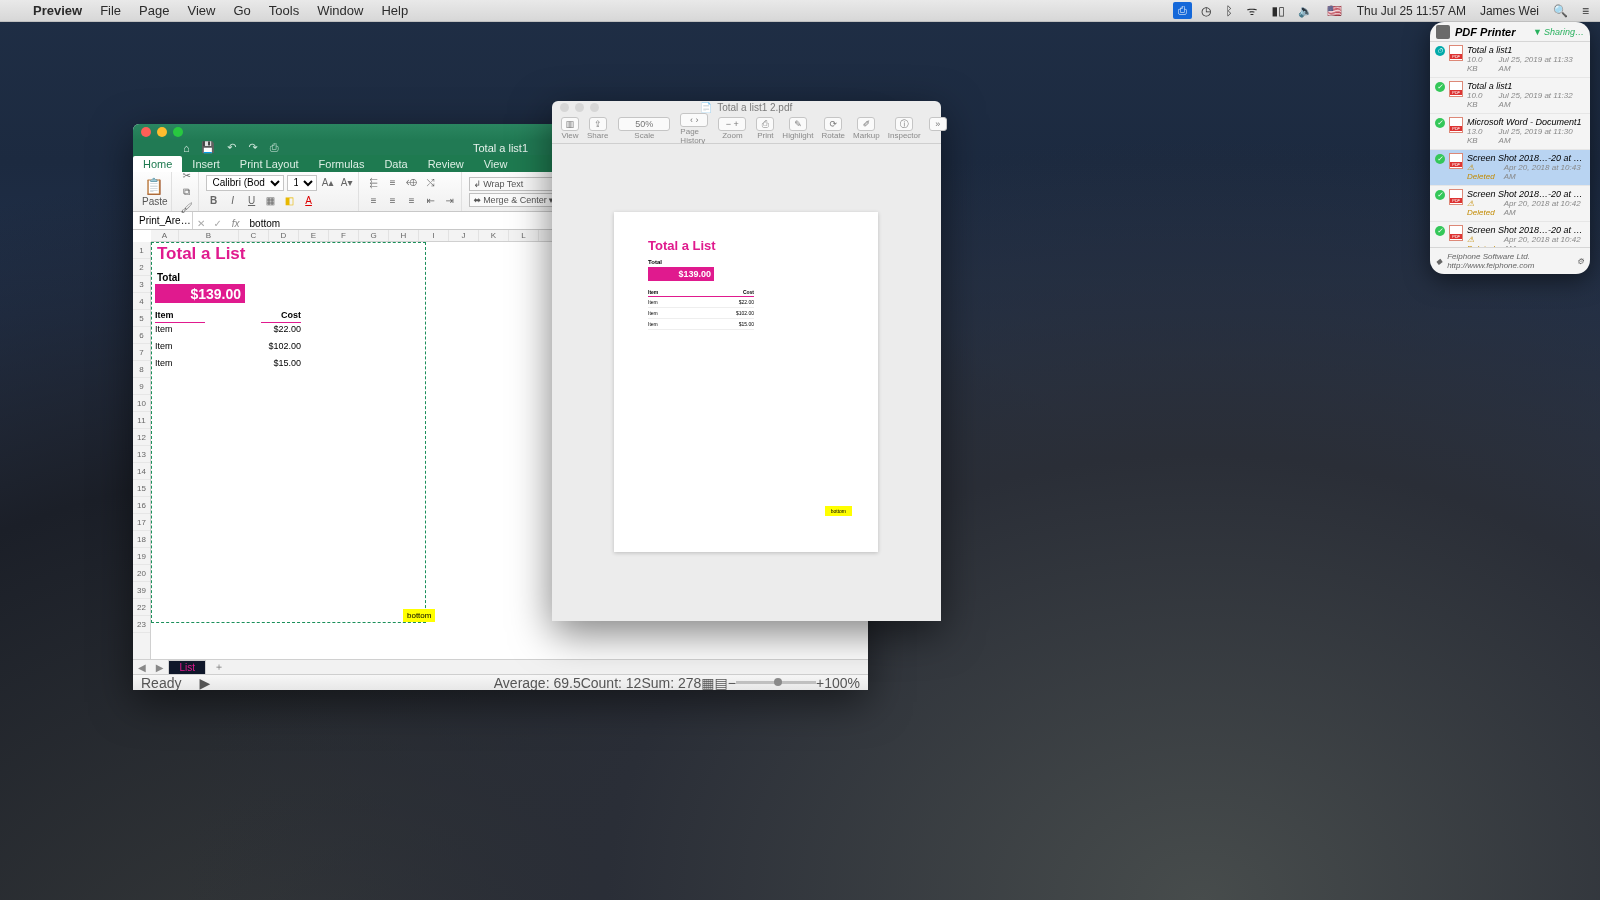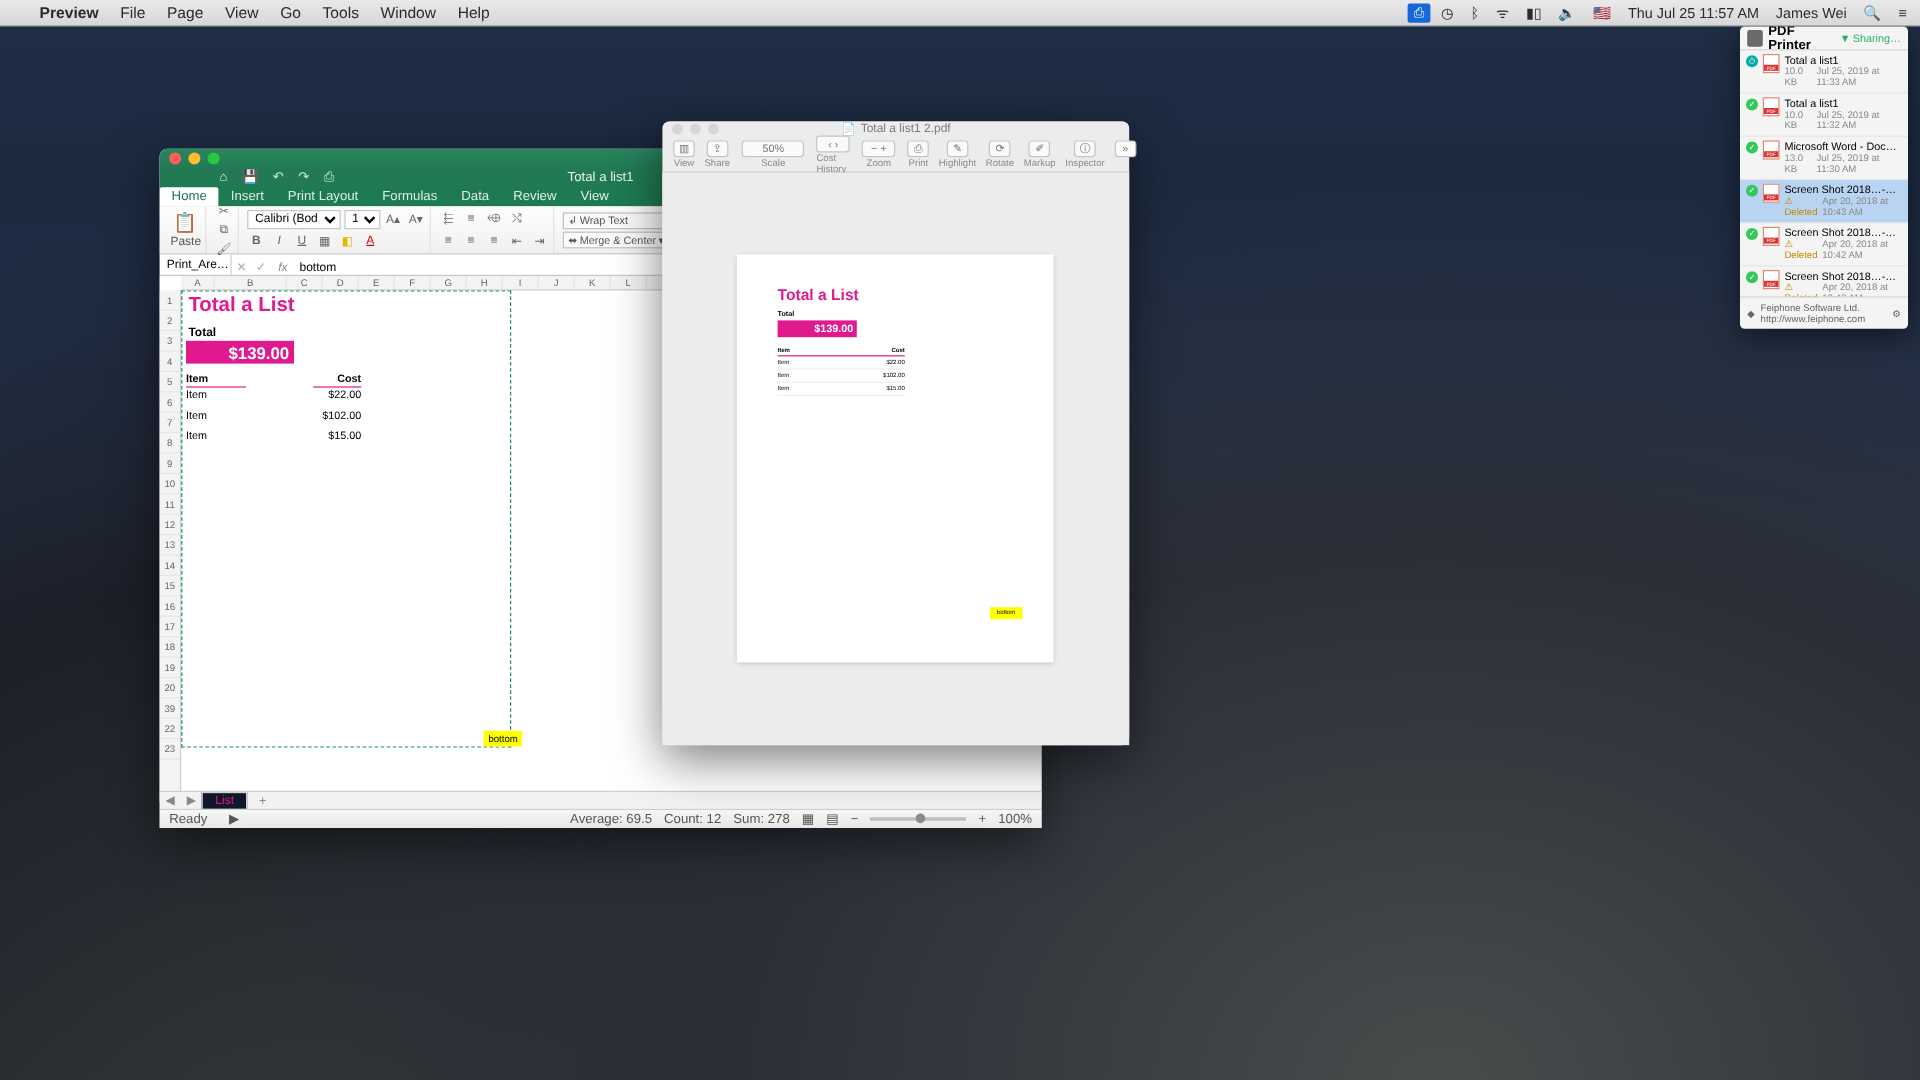--- a/index.html
+++ b/index.html
@@ -53,22 +53,22 @@
 .totlabel { left:6px; top:30px; font-size:10px; font-weight:600; }
 .totbox { left:4px; top:42px; width:90px; height:19px; background:#e01a8e; color:#fff; font-weight:700; font-size:14px; display:flex; align-items:center; justify-content:flex-end; padding-right:4px; }
 .thdr { top:68px; font-size:9px; font-weight:600; border-bottom:1px solid #e01a8e; height:13px; }
 .trow { height:17px; font-size:9px; }
 .bottomcell { background:#ffff00; font-size:8px; padding:2px 4px; }
 
 .excel .sheettabs { position:absolute; bottom:16px; left:0; right:0; height:15px; background:#f2f2f2; border-top:1px solid #d0d0d0; display:flex; align-items:center; font-size:10px; }
 .sheettabs .nav { padding:0 5px; color:#888; }
 .sheettabs .stab { padding:0 10px; border:1px solid #d0d0d0; border-bottom:none; background:#0f172a; color:#e01a8e; height:14px; display:flex; align-items:center; }
 .sheettabs .plus { padding:0 8px; color:#777; }
-.excel .status { position:absolute; bottom:0; left:0; right:0; height:16px; background:linear-gradient(#f7f7f7,#e7e7e7); border-top:1px solid #cfcfcf; display:flex; align-items:center; font-size:11px; color:#555; padding:0 8px; gap:18px; }
-.status .r { margin-left:auto; display:flex; align-items:center; gap:10px; }
+.excel .status { position:absolute; bottom:0; left:0; right:0; height:16px; background:linear-gradient(#f7f7f7,#e7e7e7); border-top:1px solid #cfcfcf; display:flex; align-items:center; font-size:14px; color:#555; padding:0 8px; gap:18px; }
+.status .r { margin-left:auto; display:flex; align-items:center; }
 .status .slider { width:80px; height:3px; background:#c0c0c0; position:relative; }
 .status .slider::after { content:''; position:absolute; width:8px; height:8px; background:#8a8a8a; border-radius:50%; top:-3px; left:38px; }
 
 
 .preview { position:absolute; left:552px; top:101px; width:389px; height:520px; background:#ececec; border-radius:6px; box-shadow:0 12px 40px rgba(0,0,0,.5); z-index:30; }
 .preview .pbar { height:13px; display:flex; align-items:center; padding:0 8px; gap:6px; position:relative; }
 .preview .pbar .tlight { width:9px; height:9px; background:#d6d6d6; }
 .preview .ptitle { position:absolute; left:50%; transform:translateX(-50%); font-size:10px; color:#7a7a7a; display:flex; align-items:center; gap:4px; }
 .preview .ptool { height:30px; border-bottom:1px solid #cfcfcf; display:flex; align-items:center; padding:0 6px; font-size:8px; color:#8a8a8a; gap:2px; }
 .ptool .pb { display:flex; flex-direction:column; align-items:center; gap:0; padding:0 3px; }
@@ -79,21 +79,21 @@
 .page { position:absolute; left:62px; top:68px; width:264px; height:340px; background:#fff; box-shadow:0 1px 4px rgba(0,0,0,.2); padding:26px 34px; }
 .page .pgtitle { color:#e01a8e; font-size:13px; font-weight:700; }
 .page .pgtot { font-size:6px; font-weight:600; margin-top:6px; }
 .page .pgtotbox { width:66px; height:14px; background:#e01a8e; color:#fff; font-size:9px; font-weight:700; display:flex; align-items:center; justify-content:flex-end; padding-right:3px; margin-top:2px; }
 .page .pgtbl { margin-top:8px; width:106px; font-size:5px; }
 .page .pgtbl .hr { display:flex; justify-content:space-between; border-bottom:.5px solid #e01a8e; font-weight:600; padding-bottom:1px; }
 .page .pgtbl .rw { display:flex; justify-content:space-between; padding:2px 0; border-bottom:.3px solid #eee; }
 .page .pgbot { position:absolute; right:26px; bottom:36px; background:#ffff00; font-size:5px; padding:2px 6px; }
 
 
-.pdfp { position:absolute; right:10px; top:22px; width:140px; background:#f4f4f4; border-radius:4px; box-shadow:0 6px 24px rgba(0,0,0,.5); z-index:50; font-size:10px; }
+.pdfp { position:absolute; right:10px; top:22px; width:160px; background:#f4f4f4; border-radius:14px; box-shadow:0 6px 24px rgba(0,0,0,.5); z-index:50; font-size:10px;font-style:italic; }
 .pdfp .hdr { height:20px; display:flex; align-items:center; padding:0 6px; gap:5px; border-bottom:1px solid #d6d6d6; }
 .pdfp .hdr .pic { width:14px; height:14px; background:#6a6a6a; border-radius:2px; }
 .pdfp .hdr .t { font-weight:600; font-size:11px; }
 .pdfp .hdr .share { margin-left:auto; color:#28b15e; font-size:9px; display:flex; align-items:center; gap:2px; }
 .pdfp .list { max-height:205px; overflow:hidden; }
 .pdfp .item { display:flex; align-items:flex-start; padding:3px 6px 4px 5px; gap:4px; border-bottom:1px solid #e6e6e6; }
 .pdfp .item.sel { background:#b9d4f2; }
 .pdfp .badge { width:10px; height:10px; border-radius:50%; margin-top:1px; flex-shrink:0; display:flex; align-items:center; justify-content:center; color:#fff; font-size:7px; }
 .pdfp .b-ok{background:#34c759}.pdfp .b-wait{background:#0aa}
 .pdfp .fic { width:14px; height:16px; background:#fff; border:1px solid #d87; position:relative; flex-shrink:0; }
@@ -352,21 +352,21 @@
         <span>Share</span>
       </div>
     <div class="sep"></div>
     <div class="pb">
         <div class="ic" style="width:52px">50%</div>
         <span>Scale</span>
       </div>
     <div class="sep"></div>
     <div class="pb">
         <div class="ic" style="width:28px">‹ ›</div>
-        <span>Cost History</span>
+        <span>Page History</span>
       </div>
     <div class="sep"></div>
     <div class="pb">
         <div class="ic" style="width:28px">− +</div>
         <span>Zoom</span>
       </div>
     <div class="sep"></div>
     <div class="pb">
         <div class="ic">⎙</div>
         <span>Print</span>

